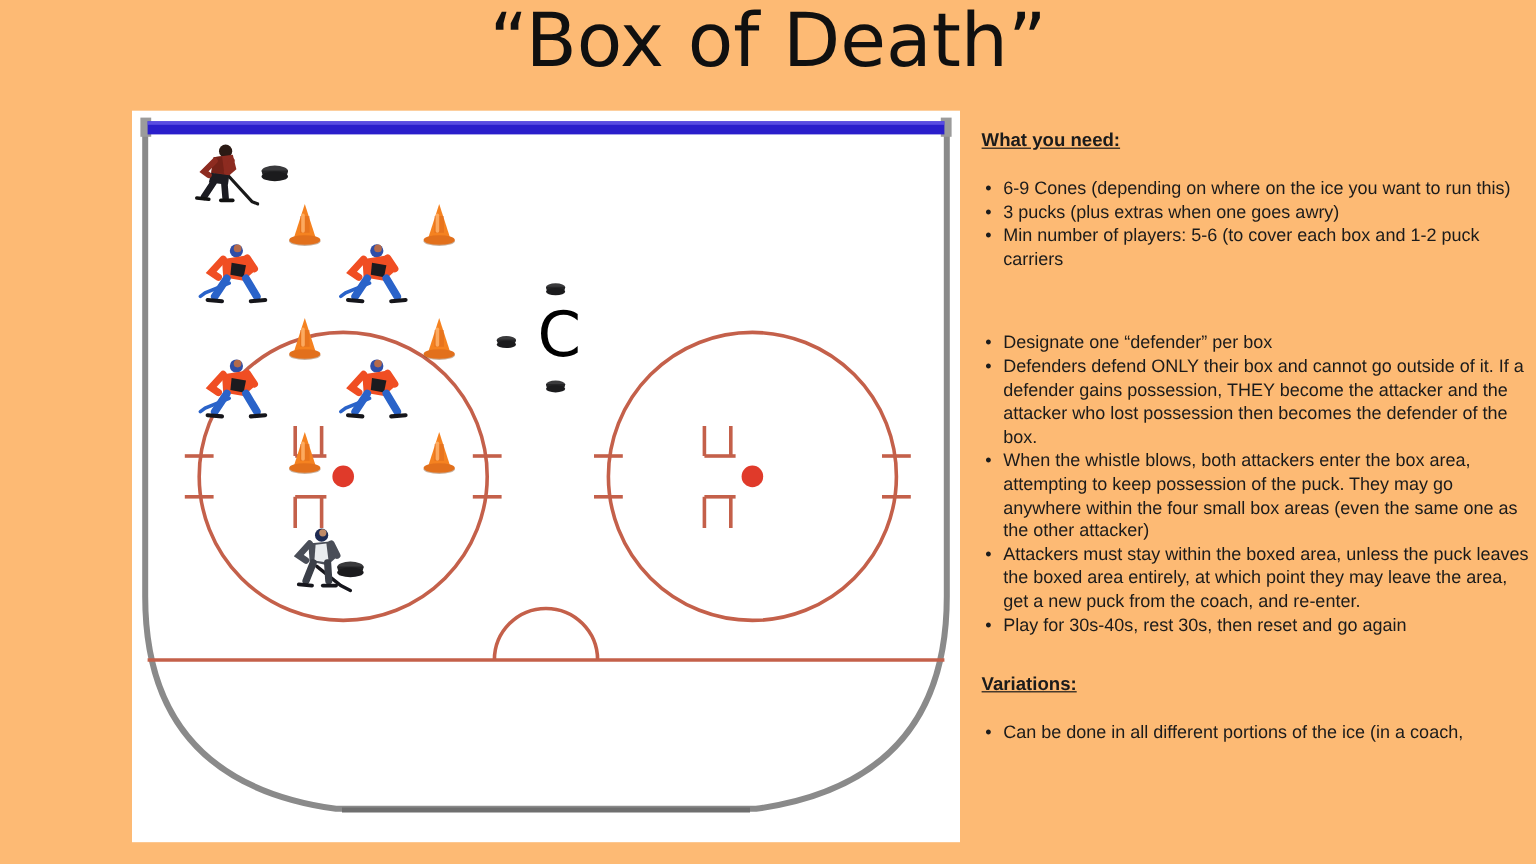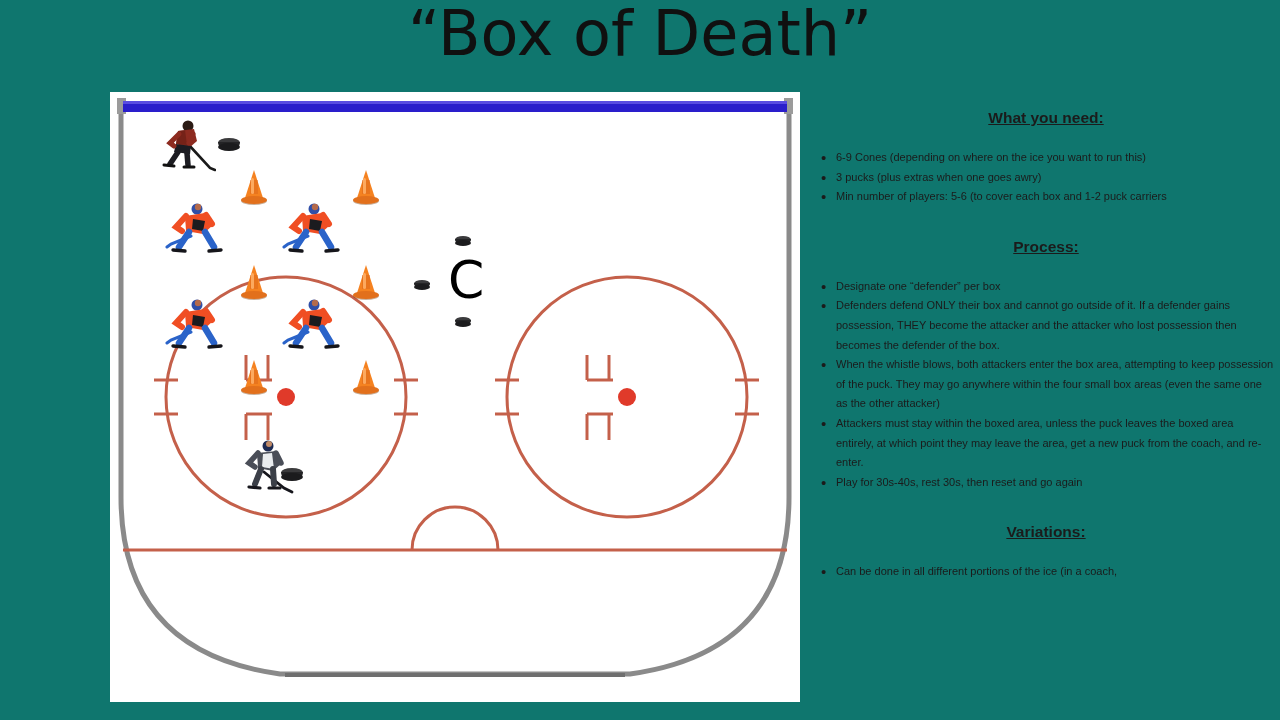--- a/index.html
+++ b/index.html
@@ -7,21 +7,21 @@
   html, body {
     margin: 0; padding: 0;
     width: 1280px; height: 720px;
     background: #ffffff;
     font-family: "Liberation Sans", sans-serif;
     overflow: hidden;
   }
   #page {
     position: relative;
     width: 1280px; height: 720px;
-    background: #0f766e;
+    background: #fdba74;
   }
 
   
   #title {
     position: absolute;
     left: 0; top: -6px;
     width: 1280px;
     text-align: center;
     font-family: "DejaVu Sans", sans-serif;
     font-weight: 400;
@@ -108,36 +108,36 @@
   .player svg { display: block; }
 
   
   #notes {
     position: absolute;
     left: 818px; top: 108px;
     width: 456px;
     color: #1b1b1b;
   }
   .sec-head {
-    text-align: center;
+    text-align: left;
     font-size: 15.5px;
     font-weight: bold;
     text-decoration: underline;
     margin: 0;
     padding: 0;
     line-height: 20px;
   }
   ul.bullets {
     list-style: none;
     margin: 0; padding: 0;
   }
   ul.bullets li {
     position: relative;
     padding-left: 18px;
-    font-size: 11px;
+    font-size: 15px;
     line-height: 19.6px;
     margin: 0 0 0 0;
   }
   ul.bullets li:before {
     content: "\2022";
     position: absolute;
     left: 3px; top: 0;
     font-size: 15px;
     line-height: 19.6px;
     color: #1b1b1b;
@@ -373,21 +373,20 @@
 
     <div class="sec-head">What you need:</div>
     <div class="block-gap"></div>
     <ul class="bullets">
       <li>6-9 Cones (depending on where on the ice you want to run this)</li>
       <li>3 pucks (plus extras when one goes awry)</li>
       <li>Min number of players: 5-6 (to cover each box and 1-2 puck carriers</li>
     </ul>
 
     <div class="block-gap-lg"></div>
-    <div class="sec-head">Process:</div>
     <div class="block-gap"></div>
     <ul class="bullets">
       <li>Designate one “defender”  per box</li>
       <li>Defenders defend ONLY their box and cannot go outside of it.  If a defender gains possession, THEY become the attacker and the attacker who lost possession then becomes the defender of the box.</li>
       <li>When the whistle blows, both attackers enter the box area, attempting to keep possession of the puck.  They may go anywhere within the four small box areas (even the same one as the other attacker)</li>
       <li>Attackers must stay within the boxed area, unless the puck leaves the boxed area entirely, at which point they may leave the area, get a new puck from the coach, and re-enter.</li>
       <li>Play for 30s-40s, rest 30s, then reset and go again</li>
     </ul>
 
     <div class="block-gap-lg"></div>

